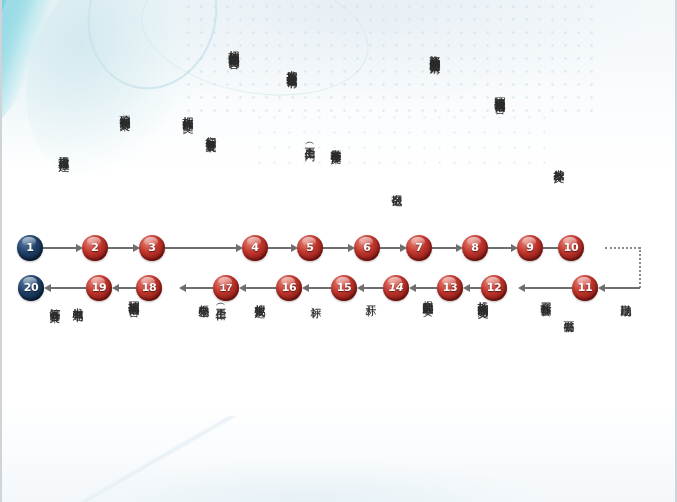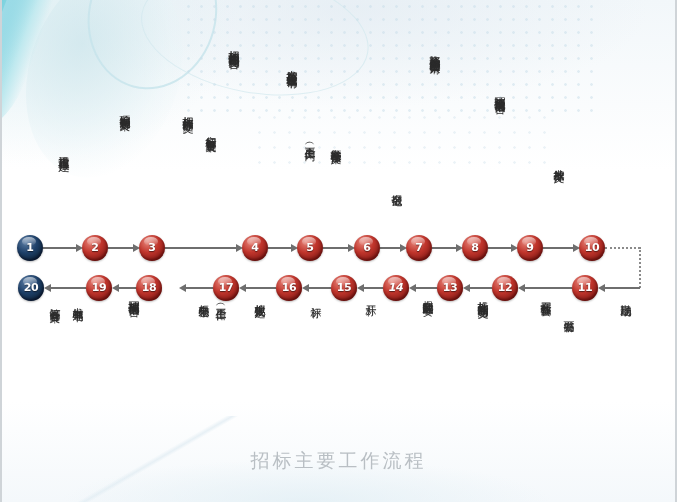--- a/index.html
+++ b/index.html
@@ -256,28 +256,28 @@
       </div>
       <div class="node blue" style="left: 15px; top: 235px;">1<span class="gloss"></span></div>
       <div class="node red" style="left: 80px; top: 235px;">2<span class="gloss"></span></div>
       <div class="node red" style="left: 137px; top: 235px;">3<span class="gloss"></span></div>
       <div class="node red" style="left: 240px; top: 235px;">4<span class="gloss"></span></div>
       <div class="node red" style="left: 295px; top: 235px;">5<span class="gloss"></span></div>
       <div class="node red" style="left: 352px; top: 235px;">6<span class="gloss"></span></div>
       <div class="node red" style="left: 404px; top: 235px;">7<span class="gloss"></span></div>
       <div class="node red" style="left: 460px; top: 235px;">8<span class="gloss"></span></div>
       <div class="node red" style="left: 515px; top: 235px;">9<span class="gloss"></span></div>
-      <div class="node red" style="left: 577px; top: 235px;">10<span class="gloss"></span></div>
+      <div class="node red" style="left: 556px; top: 235px;">10<span class="gloss"></span></div>
       <div class="node red" style="left: 570px; top: 275px;">11<span class="gloss"></span></div>
-      <div class="node red" style="left: 490px; top: 275px;">12<span class="gloss"></span></div>
+      <div class="node red" style="left: 479px; top: 275px;">12<span class="gloss"></span></div>
       <div class="node red" style="left: 435px; top: 275px;">13<span class="gloss"></span></div>
       <div class="node red" style="left: 381px; top: 275px; font-style: italic;">14<span class="gloss"></span></div>
       <div class="node red" style="left: 329px; top: 275px;">15<span class="gloss"></span></div>
       <div class="node red" style="left: 274px; top: 275px;">16<span class="gloss"></span></div>
-      <div class="node red" style="left: 211px; top: 275px;">17<span class="gloss"></span></div>
+      <div class="node red" style="left: 211px; top: 275px; font-family: Liberation Mono, monospace;">17<span class="gloss"></span></div>
       <div class="node red" style="left: 134px; top: 275px;">18<span class="gloss"></span></div>
       <div class="node red" style="left: 84px; top: 275px;">19<span class="gloss"></span></div>
       <div class="node blue" style="left: 16px; top: 275px;">20<span class="gloss"></span></div>
       <div class="vlabel" style="left: 56px; top: 148px;">建设工程项目报建</div>
       <div class="vlabel" style="left: 117px; top: 106px;">编制项目初步发包方案</div>
       <div class="vlabel" style="left: 180px; top: 108px;">招标人自行招标的提交</div>
       <div class="vlabel" style="left: 203px; top: 128px;">自行招标事宜备案表</div>
       <div class="vlabel" style="left: 226px; top: 42px;">招标人委托代理招标提交代理合同</div>
       <div class="vlabel" style="left: 284px; top: 62px;">发布招标公告或发投标邀请书</div>
       <div class="vlabel" style="left: 302px; top: 138px;">（五个工作日内）</div>
@@ -294,14 +294,13 @@
       <div class="vlabel" style="left: 363px; top: 297px;">开标</div>
       <div class="vlabel" style="left: 308px; top: 299px;">评标</div>
       <div class="vlabel" style="left: 252px; top: 295px;">拟定中标候选人</div>
       <div class="vlabel" style="left: 196px; top: 296px;">中标结果公示</div>
       <div class="vlabel" style="left: 213px; top: 299px;">（三个工作日）</div>
       <div class="vlabel" style="left: 126px; top: 292px;">编写招标情况书面报告</div>
       <div class="vlabel" style="left: 70px; top: 299px;">发中标通知书</div>
       <div class="vlabel" style="left: 47px; top: 300px;">签订合同并备案</div>
     </div>
 
-  <div class="slide-title">招标主要工作流程</div>
 </div>
 
 </body></html>

